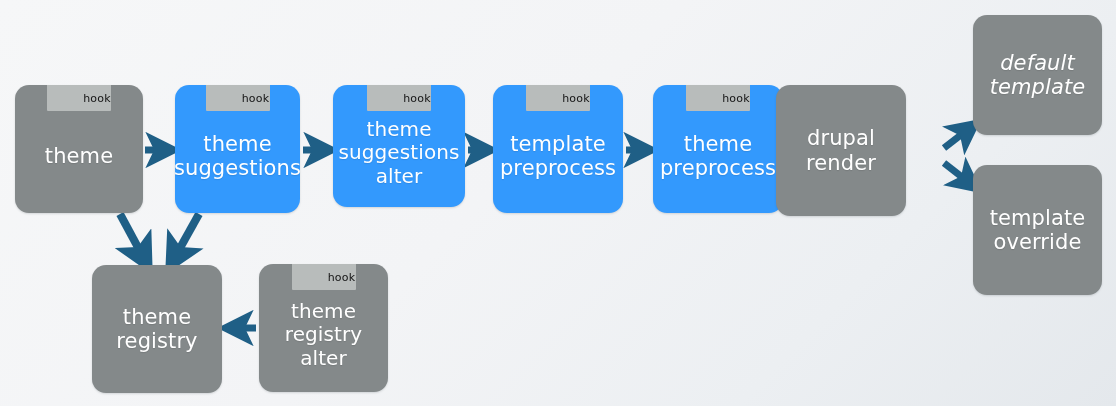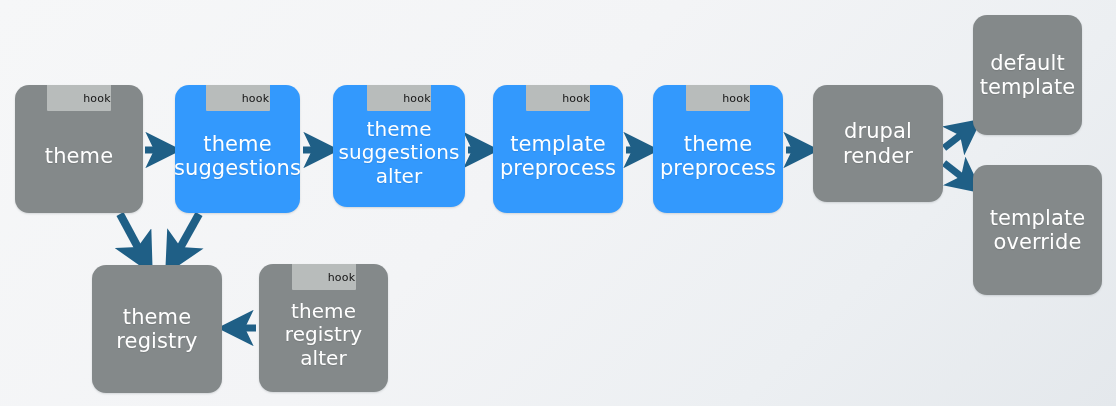--- a/index.html
+++ b/index.html
@@ -143,26 +143,26 @@
   </div>
 
   <div class="node blue has-hook" style="left:653px; top:85px;  width:130px; height:128px;">
     <div class="hook-tab">
       <span class="hook-tab-label">hook</span>
     </div>
     <div class="node-label">theme
 preprocess</div>
   </div>
 
-  <div class="node gray" style="left:813px; top:85px;  width:130px; height:117px;">
+  <div class="node gray" style="left:776px; top:85px;  width:130px; height:131px;">
     <div class="node-label">drupal
 render</div>
   </div>
 
-  <div class="node gray" style="left:973px; top:15px;  width:109px; height:120px;">
+  <div class="node gray" style="left:973px; top:15px;  width:129px; height:120px;font-style:italic;">
     <div class="node-label">default
 template</div>
   </div>
 
   <div class="node gray" style="left:973px; top:165px; width:129px; height:130px;">
     <div class="node-label">template
 override</div>
   </div>
 
   <div class="node gray" style="left:92px;  top:265px; width:130px; height:128px;">

